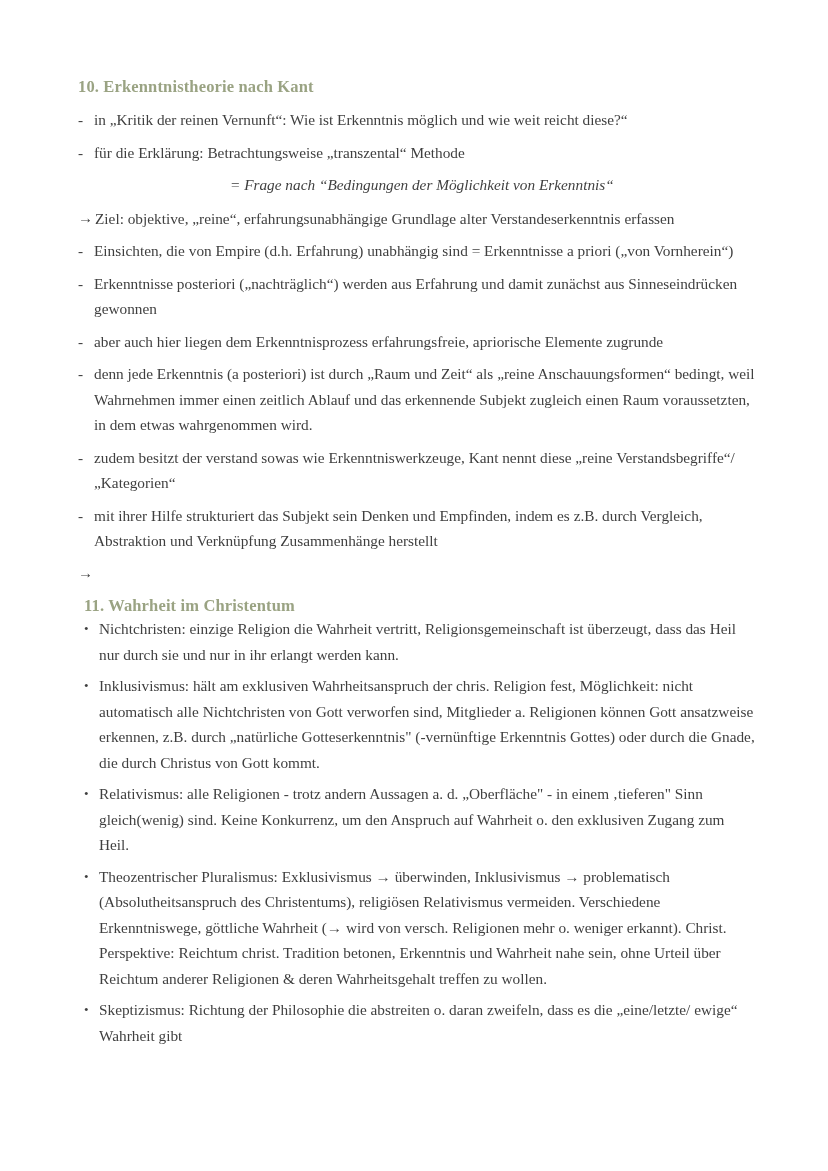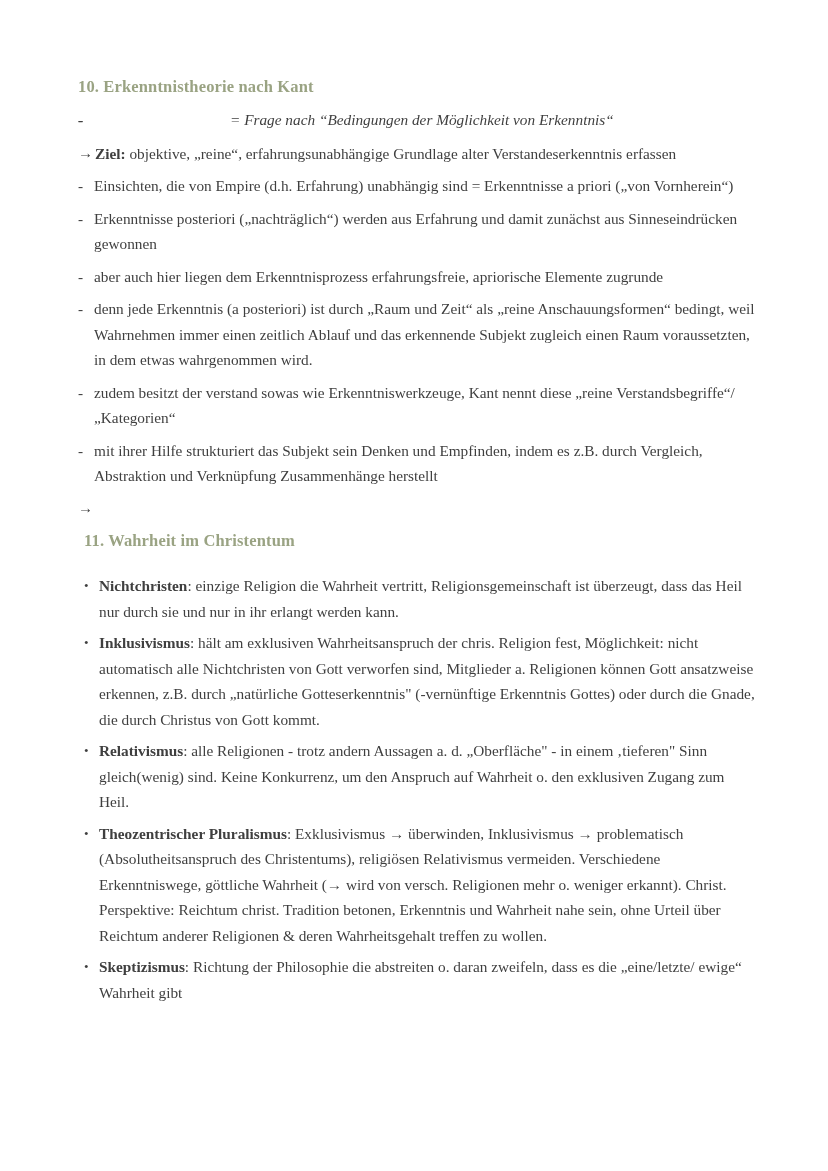--- a/index.html
+++ b/index.html
@@ -37,21 +37,21 @@
   .section-heading {
     font-size: 16.5px;
     font-weight: bold;
     color: #9aa383;
     letter-spacing: 0.15px;
     line-height: 1.3;
     margin: 0;
     padding: 0;
   }
   .section-10-heading { margin-bottom: 10px; }
-  .section-11-heading { margin-bottom: 22px; padding-left: 6px; }
+  .section-11-heading { margin-bottom: 0; padding-left: 6px; }
 
   
   .block {
     position: relative;
     font-size: 15.3px;
     line-height: 25.5px;
     color: #3f3f3f;
     margin: 0 0 7px 0;
   }
 
@@ -93,21 +93,21 @@
   .bullet-item .marker {
     position: absolute;
     left: 6px;
     top: 0;
     font-size: 13px;
     line-height: 25.5px;
     color: #3f3f3f;
   }
 
   .lead {
-    font-weight: bold;
+    font-weight: normal;
     margin-top: 27px;
   }
 
   .spacer-block {
     height: 34px;
   }
 
   
   .content, .section-heading {
     text-rendering: optimizeLegibility;
@@ -115,25 +115,25 @@
 </style>
 </head>
 <body>
 
 <div class="page">
   <div class="content">
 
     <h2 class="section-heading section-10-heading">10. Erkenntnistheorie nach Kant</h2>
 
     <p class="block dash-item">
-      <span class="marker">-</span>
+      <span class="marker">-</span><span>in „Kritik der reinen Vernunft“: Wie ist Erkenntnis möglich und wie weit reicht diese?“</span>
     </p>
 
     <p class="block dash-item">
-      <span class="marker">-</span>
+      <span class="marker">-</span><span>für die Erklärung: Betrachtungsweise „transzental“ Methode</span>
     </p>
 
     <p class="block indent-line">
       <span>= Frage nach “Bedingungen der Möglichkeit von Erkenntnis“</span>
     </p>
 
     <p class="block arrow-item">
       <span class="marker">→</span><span class="lead">Ziel:</span><span> objektive, „reine“, erfahrungsunabhängige Grundlage alter Verstandeserkenntnis erfassen</span>
     </p>
 

